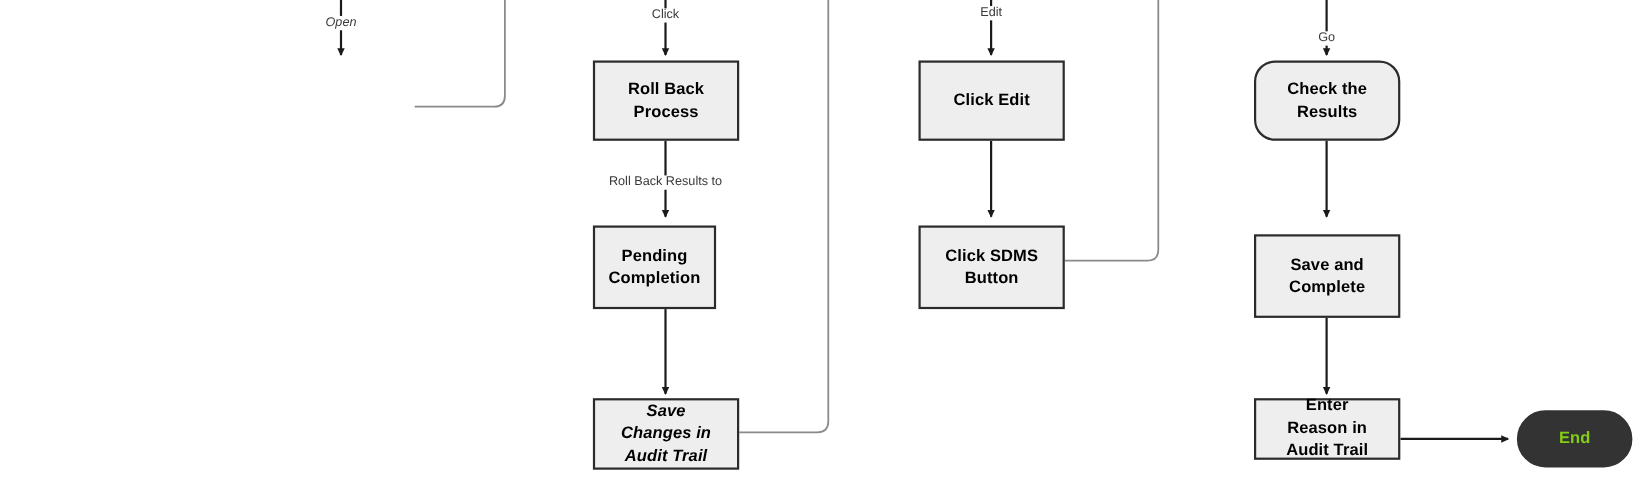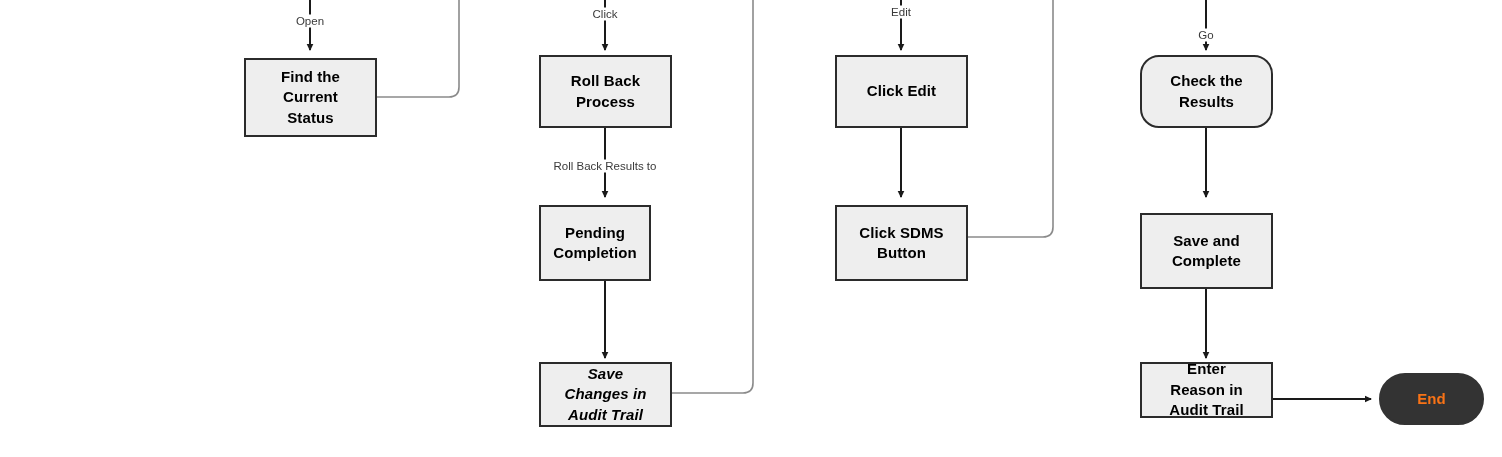--- a/index.html
+++ b/index.html
@@ -36,21 +36,21 @@
     color: #000000;
     font-weight: bold;
     font-size: 15px;
     line-height: 20.5px;
     letter-spacing: 0.1px;
   }
   .node-terminal {
     background: #333333;
     border: 2px solid #333333;
     border-radius: 26px;
-    color: #f97316;
+    color: #84cc16;
   }
   .edge-label {
     position: absolute;
     font-size: 11.5px;
     font-weight: normal;
     color: #3a3a3a;
     background: #ffffff;
     padding: 0 3px;
     white-space: nowrap;
     transform: translate(-50%, -50%);
@@ -107,41 +107,40 @@
       <path d="M1206,128 L1206,197" stroke="#1a1a1a" stroke-width="2" fill="none" marker-end="url(#arrowDark)"></path>
     </g>
     <g>
       <path d="M1206,281 L1206,358" stroke="#1a1a1a" stroke-width="2" fill="none" marker-end="url(#arrowDark)"></path>
     </g>
     <g>
       <path d="M1273,399 L1371,399" stroke="#1a1a1a" stroke-width="2" fill="none" marker-end="url(#arrowDark)"></path>
     </g>
   </svg>
 
-  <div class="node" style="left:244px; top:58px; width:133px; height:79px;">Find the<br>Current<br>Status</div>
 
   <div class="node" style="left:539px; top:55px; width:133px; height:73px;">Roll Back<br>Process</div>
 
   <div class="node" style="left:539px; top:205px; width:112px; height:76px;">Pending<br>Completion</div>
 
   <div class="node" style="left:539px; top:362px; width:133px; height:65px;font-style:italic;">Save<br>Changes in<br>Audit Trail</div>
 
   <div class="node" style="left:835px; top:55px; width:133px; height:73px;">Click Edit</div>
 
   <div class="node" style="left:835px; top:205px; width:133px; height:76px;">Click SDMS<br>Button</div>
 
   <div class="node" style="left:1140px; top:55px; width:133px; height:73px;border-radius:19px;">Check the<br>Results</div>
 
   <div class="node" style="left:1140px; top:213px; width:133px; height:76px;">Save and<br>Complete</div>
 
   <div class="node" style="left:1140px; top:362px; width:133px; height:56px;">Enter<br>Reason in<br>Audit Trail</div>
 
   <div class="node node-terminal" style="left:1379px; top:373px; width:105px; height:52px; font-size:15px;">End</div>
 
-  <div class="edge-label" style="left:310px; top:21px;">Open</div>
+  <div class="edge-label" style="left:310px; top:21px;font-style:italic;">Open</div>
 
   <div class="edge-label" style="left:605px; top:14px;">Click</div>
 
   <div class="edge-label" style="left:605px; top:166px;">Roll Back Results to</div>
 
   <div class="edge-label" style="left:901px; top:12px;">Edit</div>
 
   <div class="edge-label" style="left:1206px; top:15px;margin-top:20px;">Go</div>
 
 </div>

